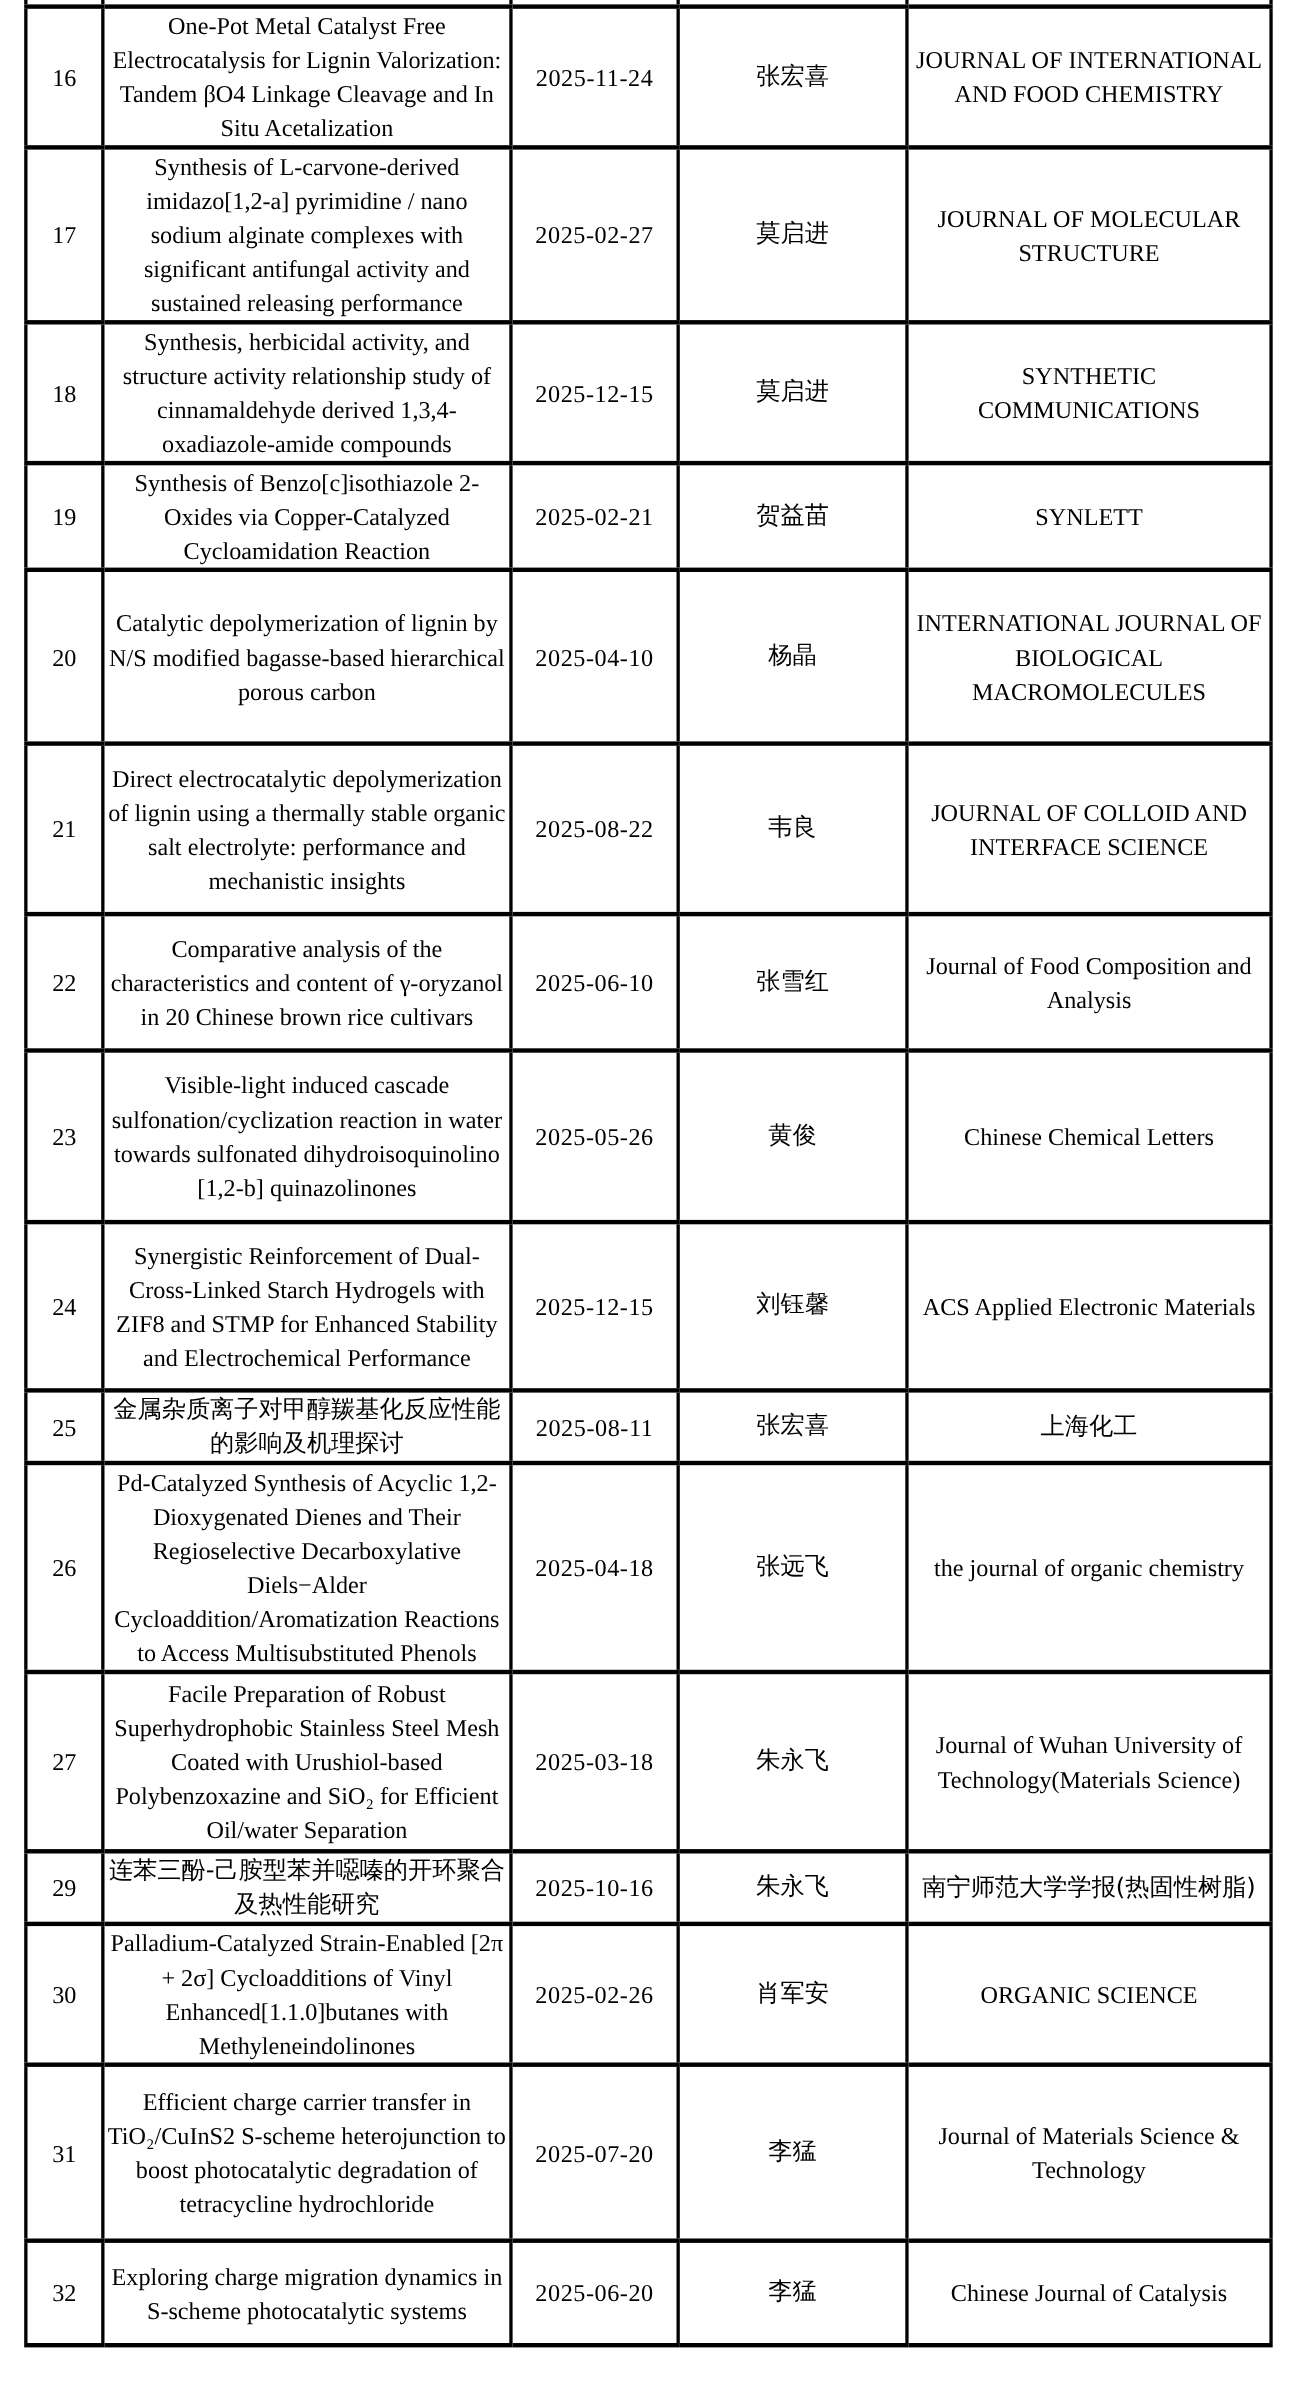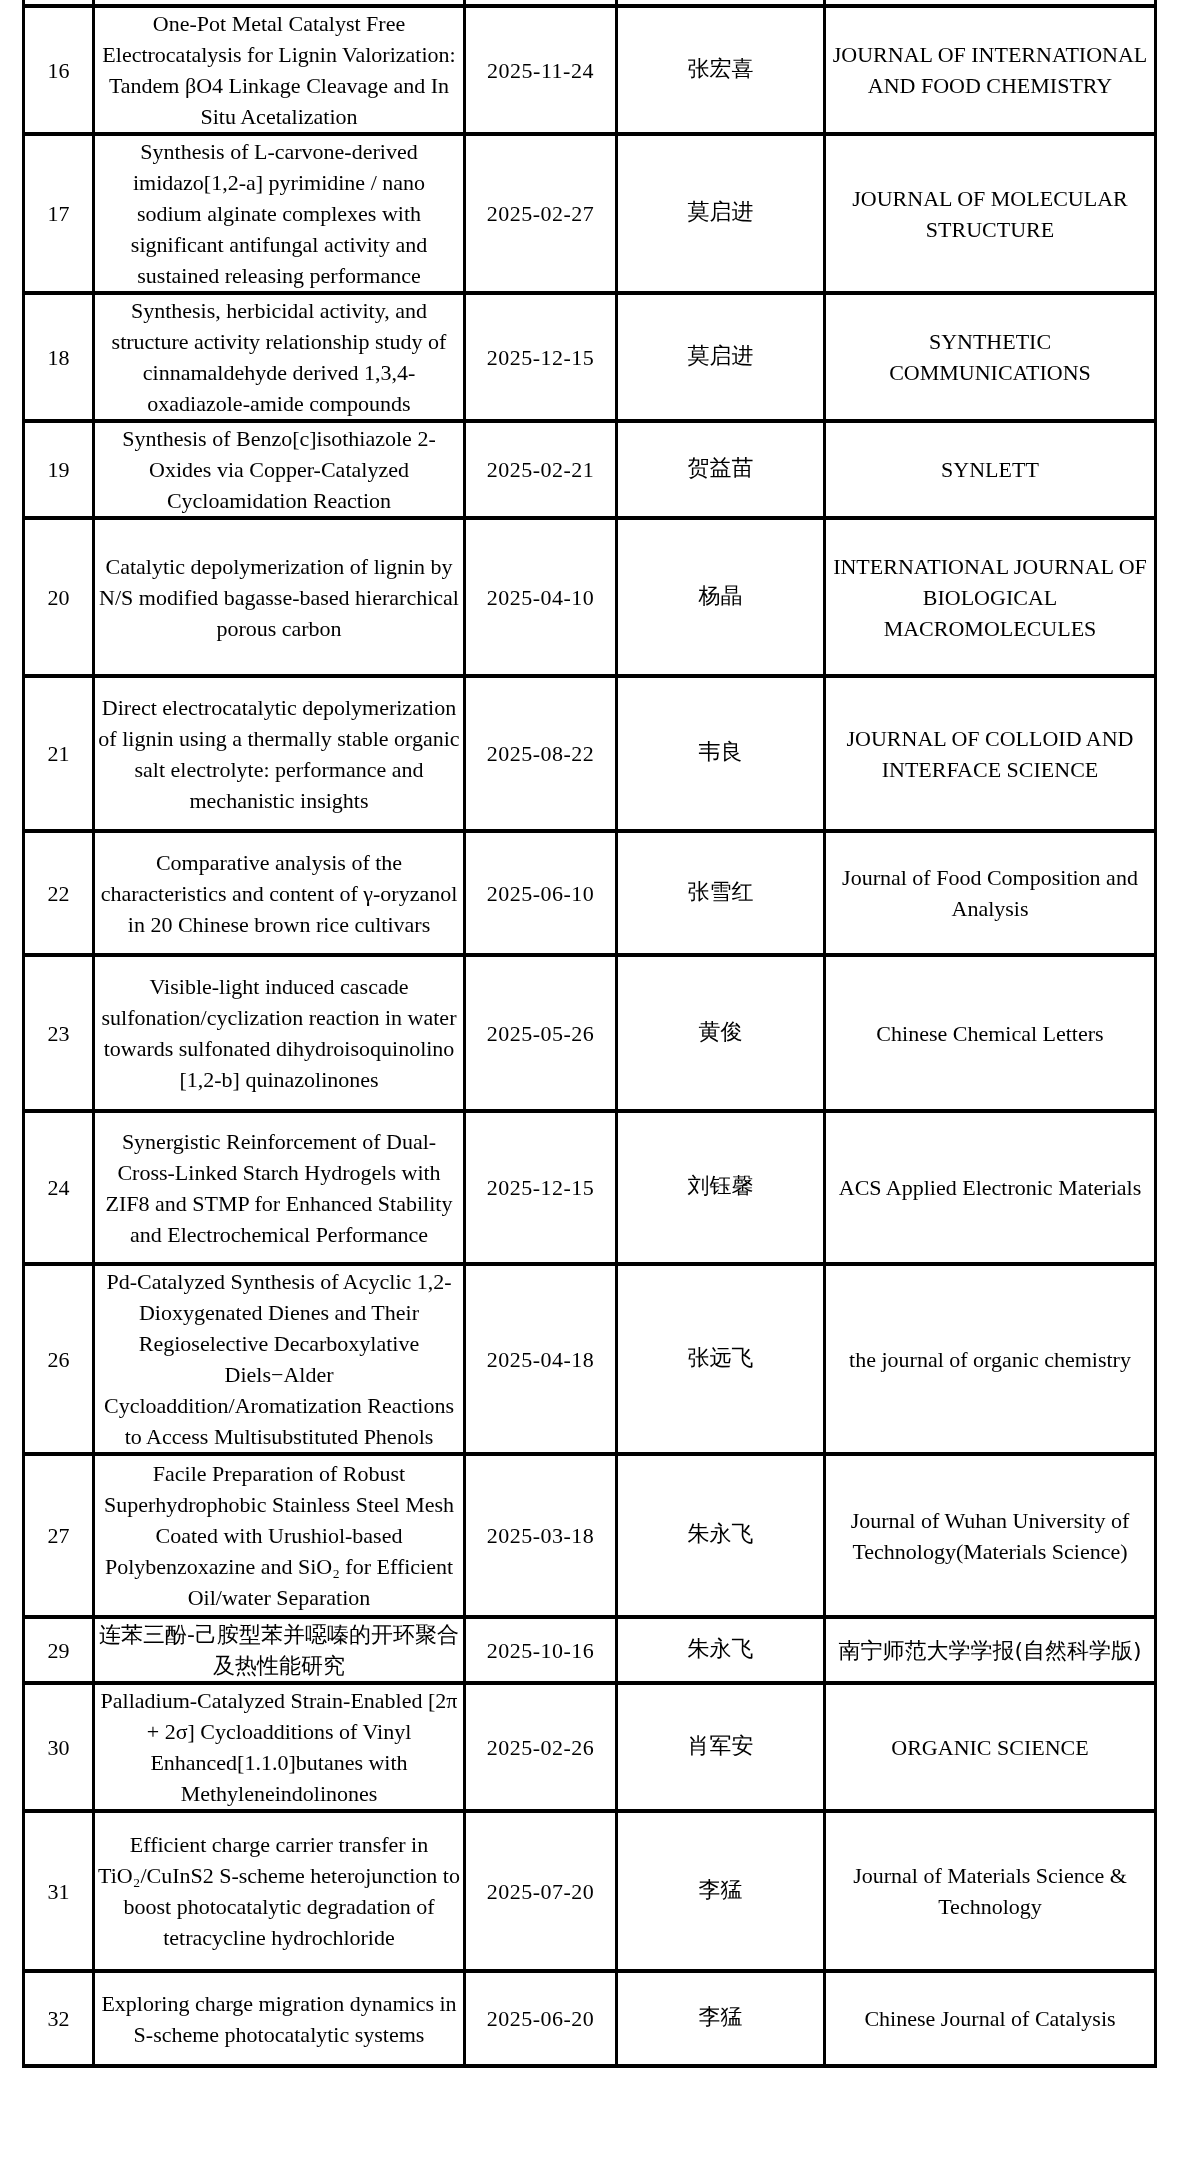--- a/index.html
+++ b/index.html
@@ -135,20 +135,27 @@
       </tr>
 
       <tr style="height:153px">
         <td class="num-cell">24</td>
         <td class="title-cell">Synergistic Reinforcement of Dual-Cross-Linked Starch Hydrogels with ZIF8 and STMP for Enhanced Stability and Electrochemical Performance</td>
         <td class="date-cell">2025-12-15</td>
         <td class="author-cell">刘钰馨</td>
         <td class="journal-cell">ACS Applied Electronic Materials</td>
       </tr>
 
+      <tr style="height:66px">
+        <td class="num-cell">25</td>
+        <td class="title-cell zh">金属杂质离子对甲醇羰基化反应性能的影响及机理探讨</td>
+        <td class="date-cell">2025-08-11</td>
+        <td class="author-cell">张宏喜</td>
+        <td class="journal-cell zh">上海化工</td>
+      </tr>
 
       <tr style="height:182px">
         <td class="num-cell">26</td>
         <td class="title-cell">Pd-Catalyzed Synthesis of Acyclic 1,2-Dioxygenated Dienes and Their Regioselective Decarboxylative Diels−Alder Cycloaddition/Aromatization Reactions to Access Multisubstituted Phenols</td>
         <td class="date-cell">2025-04-18</td>
         <td class="author-cell">张远飞</td>
         <td class="journal-cell">the journal of organic chemistry</td>
       </tr>
 
       <tr style="height:163px">
@@ -158,21 +165,21 @@
         <td class="author-cell">朱永飞</td>
         <td class="journal-cell">Journal of Wuhan University of Technology(Materials Science)</td>
       </tr>
 
 
       <tr style="height:65px">
         <td class="num-cell">29</td>
         <td class="title-cell zh">连苯三酚-己胺型苯并噁嗪的开环聚合及热性能研究</td>
         <td class="date-cell">2025-10-16</td>
         <td class="author-cell">朱永飞</td>
-        <td class="journal-cell zh">南宁师范大学学报(自然科学版)</td>
+        <td class="journal-cell zh">南宁师范大学学报(热固性树脂)</td>
       </tr>
 
       <tr style="height:121px">
         <td class="num-cell">30</td>
         <td class="title-cell">Palladium-Catalyzed Strain-Enabled [2π + 2σ] Cycloadditions of Vinyl Enhanced[1.1.0]butanes with Methyleneindolinones</td>
         <td class="date-cell">2025-02-26</td>
         <td class="author-cell">肖军安</td>
         <td class="journal-cell">ORGANIC SCIENCE</td>
       </tr>
 

